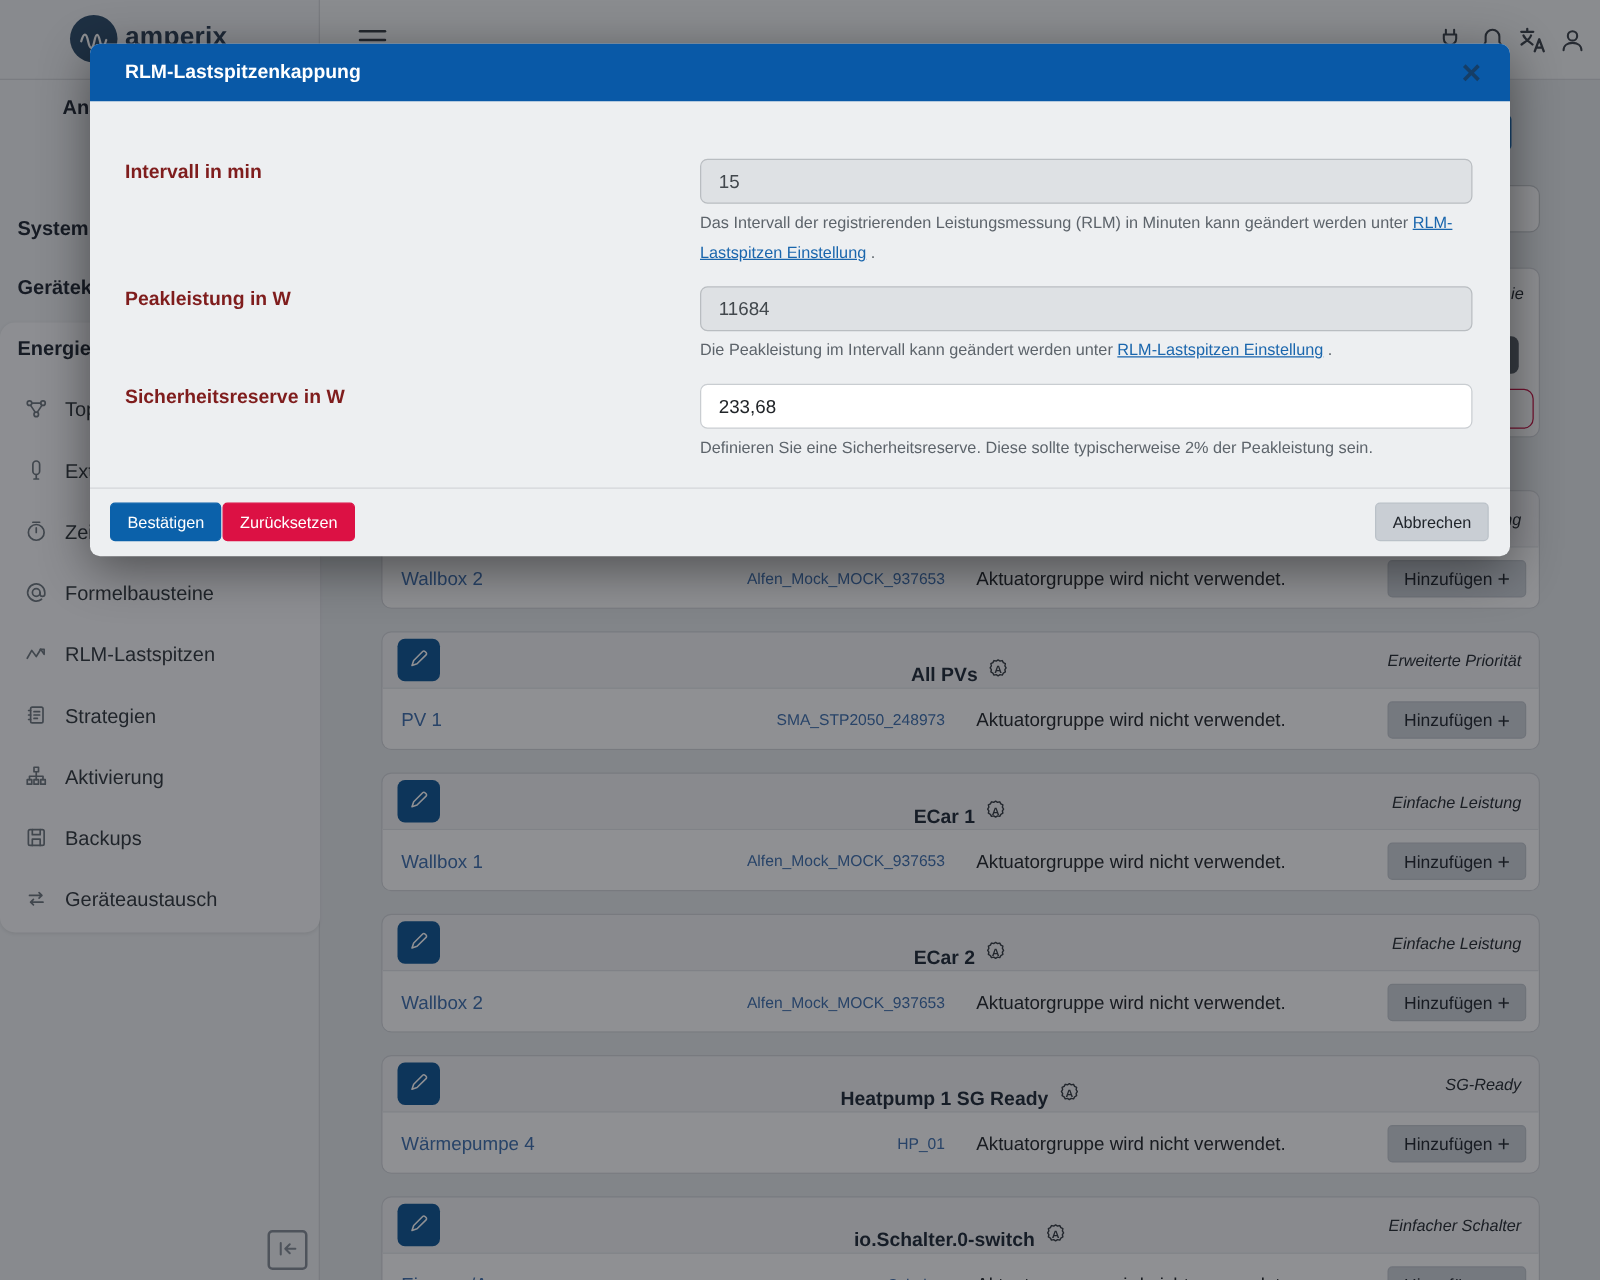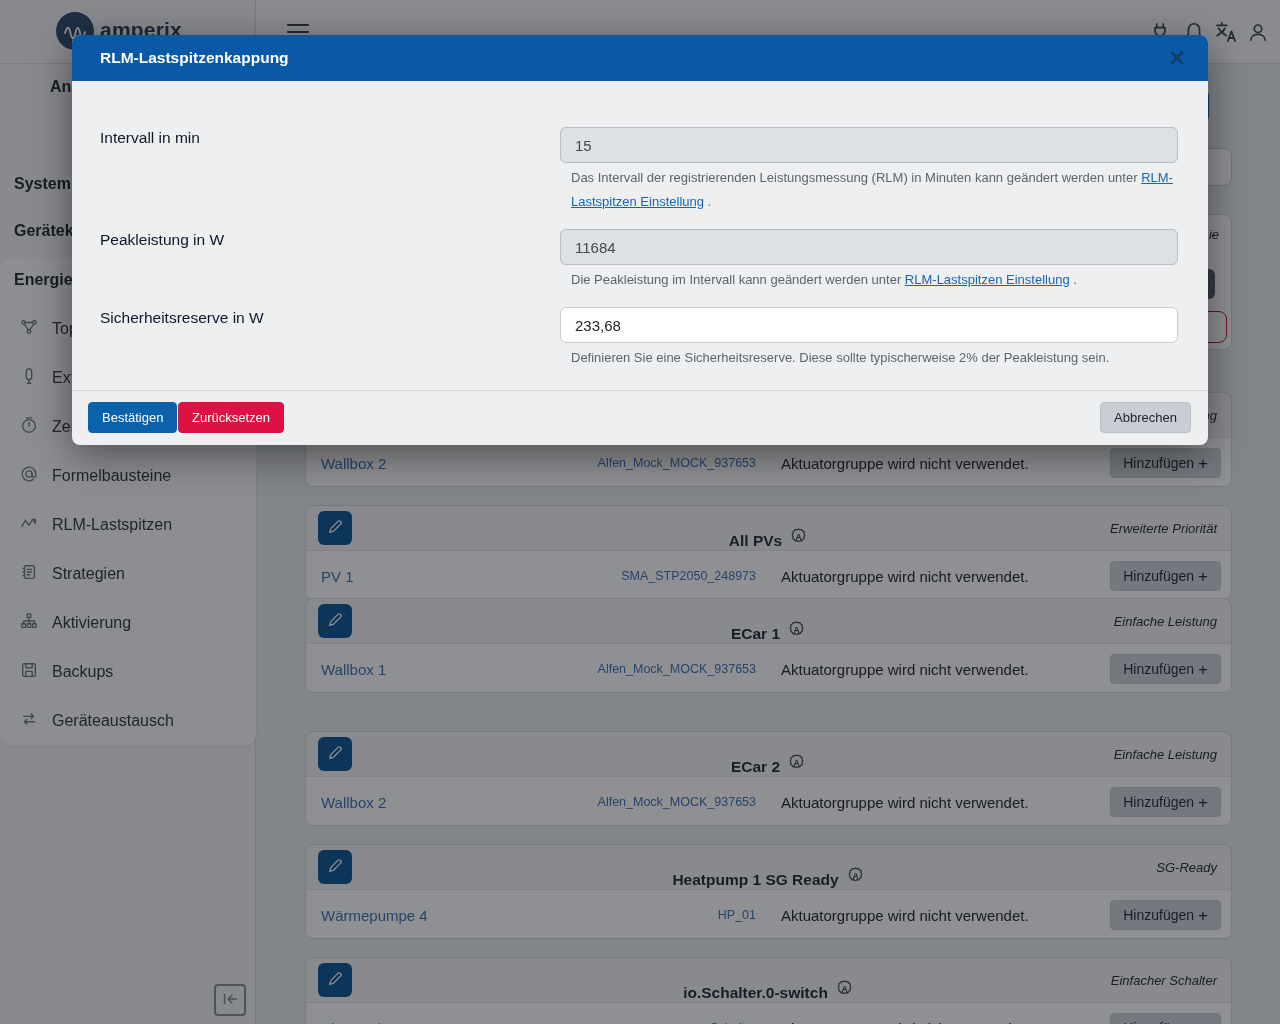--- a/index.html
+++ b/index.html
@@ -43,25 +43,25 @@
   .rp-frag{position:absolute;right:12px;top:12px;font-style:italic;font-size:13px;color:#23282e;}
   .rp-close{position:absolute;left:38px;top:54px;width:30px;height:30px;background:#596169;color:#fff;border:none;border-radius:6px;font-size:16px;line-height:1;cursor:pointer;}
   .rp-danger{position:absolute;left:24px;top:96px;width:56px;height:32px;background:transparent;border:1.5px solid #c21040;border-radius:8px;cursor:pointer;}
 
   
   .backdrop{position:absolute;left:0;top:0;width:1280px;height:1024px;background:rgba(16,20,26,0.47);z-index:50;}
   .modal{position:absolute;left:72px;top:35px;width:1136px;height:410px;background:#edeff1;border-radius:8px;box-shadow:0 10px 40px rgba(0,0,0,.45);z-index:60;}
   .modal-header{position:absolute;left:0;top:0;right:0;height:46px;background:#0959a7;border-radius:8px 8px 0 0;display:flex;align-items:center;}
   .modal-title{margin-left:28px;font-size:15.5px;font-weight:bold;color:#ffffff;}
   .modal-close{position:absolute;right:14px;top:6px;width:34px;height:34px;background:transparent;border:none;color:#153e67;font-size:27px;font-weight:bold;line-height:1;cursor:pointer;font-family:inherit;}
-  .m-label{position:absolute;left:28px;font-size:15.5px;color:#0f172a;}
+  .m-label{position:absolute;left:28px;font-size:15.5px;color:#7f1d1d;font-weight:bold;}
   .m-input{position:absolute;left:488px;width:618px;height:36px;border-radius:6px;padding:0 14px;font-size:15px;font-family:inherit;}
   .m-input.disabled{background:#dee1e4;border:1px solid #b9bdc1;color:#42484d;}
   .m-input.enabled{background:#ffffff;border:1px solid #c9cdd1;color:#212529;}
-  .m-help{position:absolute;left:488px;width:624px;font-size:13px;line-height:24px;color:#5d646b;margin-left:11px;}
+  .m-help{position:absolute;left:488px;width:624px;font-size:13px;line-height:24px;color:#5d646b;}
   .m-help a{color:#1a66ad;text-decoration:underline;cursor:pointer;}
   .m-footer-line{position:absolute;left:0;right:0;top:355px;border-top:1px solid #d3d6d9;}
   .m-btn{position:absolute;top:367px;height:31px;padding:0 13px;border-radius:4px;font-size:13px;font-family:inherit;cursor:pointer;border:1px solid transparent;}
   .btn-confirm{left:16px;background:#0b61aa;border-color:#0b61aa;color:#fff;}
   .btn-reset{left:106px;background:#dc1144;border-color:#dc1144;color:#fff;}
   .btn-cancel{right:17px;background:#c9ced4;border-color:#bac1c8;color:#20252b;}
 </style>
 </head>
 <body>
 
@@ -235,21 +235,21 @@
       <div class="card-row">
         <a class="act-link">PV 1</a>
         <a class="dev-link">SMA_STP2050_248973</a>
         <span class="status-text">Aktuatorgruppe wird nicht verwendet.</span>
         <button class="add-btn">
           <span>Hinzufügen</span>
           <span class="plus">+</span>
         </button>
       </div>
     </section>
-      <section class="card" style="top: 598px;">
+      <section class="card" style="top: 618px;">
       <div class="card-header">
         <button class="edit-btn">
           <span><svg width="18" height="18" viewBox="0 0 20 20">
                 <path d="M4 16l1.5-4.5 8-8a1.4 1.4 0 0 1 2 0l1 1a1.4 1.4 0 0 1 0 2l-8 8L4 16z" fill="none" stroke="#fff" stroke-width="1.4" stroke-linejoin="round"></path>
               </svg></span>
         </button>
         <div class="card-title">
           <span>ECar 1</span>
           <span><svg width="19" height="19" viewBox="0 0 20 20">
                 <path d="M10 2l1.6 1 1.9-.4.9 1.7 1.7.9-.4 1.9 1 1.6-1 1.6.4 1.9-1.7.9-.9 1.7-1.9-.4-1.6 1-1.6-1-1.9.4-.9-1.7-1.7-.9.4-1.9-1-1.6 1-1.6-.4-1.9 1.7-.9.9-1.7 1.9.4z" fill="none" stroke="#343a40" stroke-width="1.2" stroke-linejoin="round"></path>

